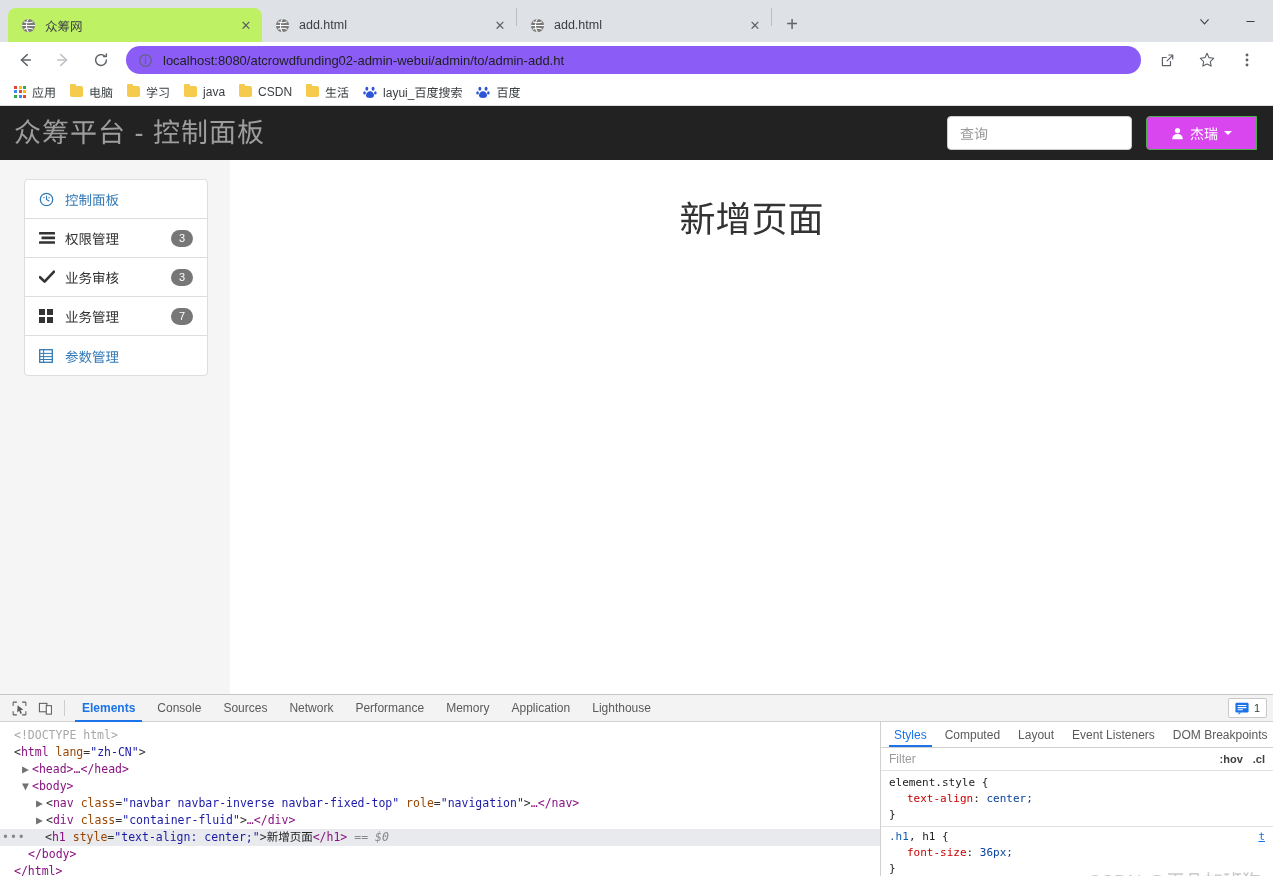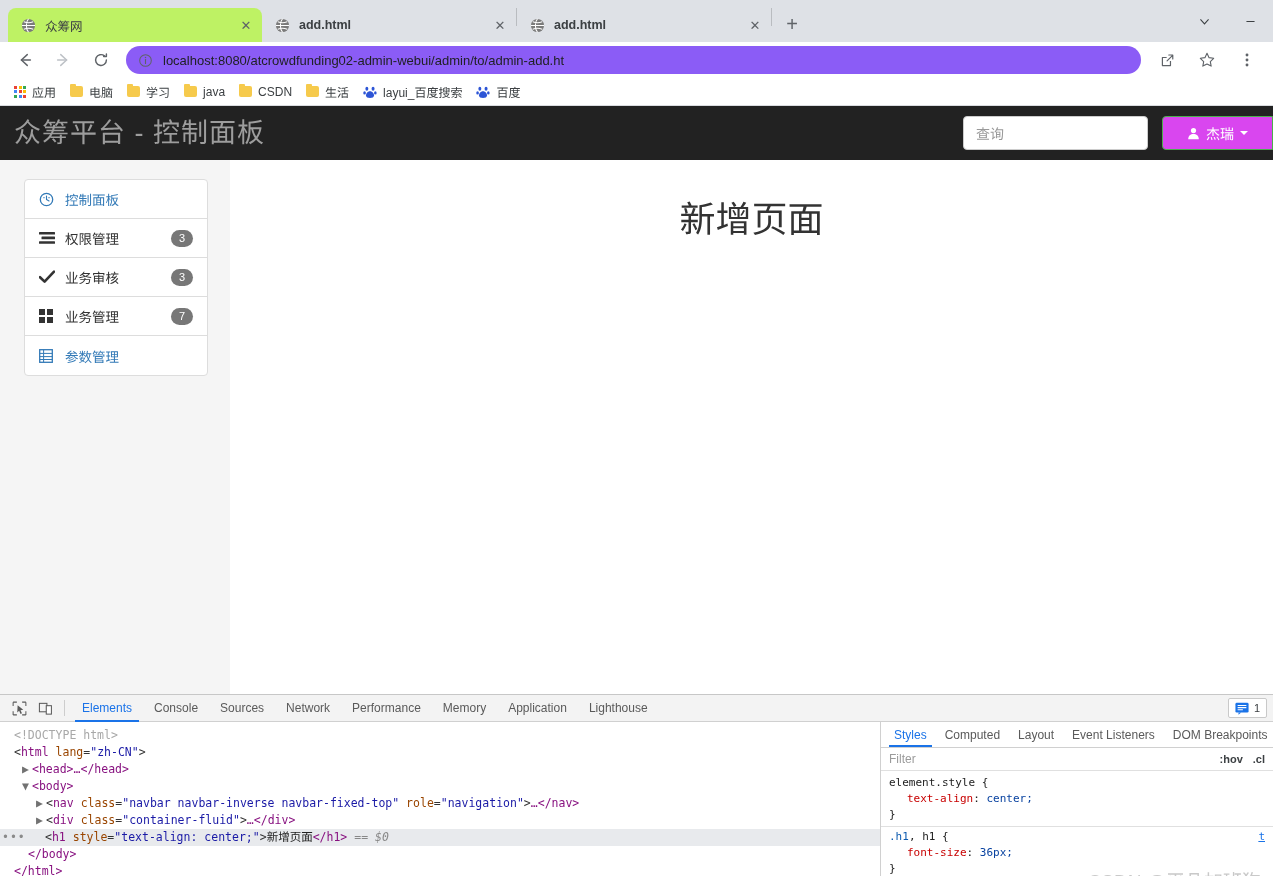--- a/index.html
+++ b/index.html
@@ -20,21 +20,21 @@
   }
   .tab {
     height: 34px; width: 254px;
     display: flex; align-items: center;
     padding: 0 8px 0 12px;
     font-size: 12.5px; color: #3c4043;
     border-radius: 8px 8px 0 0;
     position: relative;
   }
   .tab.active { background: #bef264; }
-  .tab.inactive { background: transparent; font-weight: bold; }
+  .tab.inactive { background: transparent; }
   .tab-sep {
     width: 1px; height: 18px; background: #b9bcc0;
     align-self: center; margin-bottom: 8px;
   }
   .tab-fav {
     width: 16px; height: 16px; margin-right: 9px; flex: none;
     display: flex; align-items: center; justify-content: center;
   }
   .tab-title {
     flex: 1; white-space: nowrap; overflow: hidden;
@@ -110,21 +110,21 @@
     height: 54px; background: #222;
     display: flex; align-items: center;
     padding: 0 14px;
     position: relative;
   }
   .brand {
     color: #9d9d9d; font-size: 27px; font-weight: normal;
     letter-spacing: 1px; line-height: 1;
   }
   .nav-right {
-    position: absolute; right: 0; top: 0; height: 54px;
+    position: absolute; right: 16px; top: 0; height: 54px;
     display: flex; align-items: center;
   }
   .searchbox {
     width: 185px; height: 34px;
     background: #fff; border: 1px solid #ccc; border-radius: 4px;
     padding: 0 12px; font-size: 14px; color: #999;
     display: flex; align-items: center;
     font-family: "Liberation Sans", sans-serif;
   }
   .userbtn {
@@ -182,21 +182,21 @@
     border-bottom: 1px solid #d0d0d0; background: #f3f3f3;
     padding-left: 6px; position: relative;
   }
   .dt-icobtn { width: 26px; height: 22px; display:flex; align-items:center; justify-content:center; color:#5a5a5a; }
   .dt-divider { width:1px; height:16px; background:#cdcdcd; margin: 0 6px; }
   .dt-tabs { display: flex; align-items: stretch; height: 27px; }
   .dt-tab {
     padding: 0 11px; display: flex; align-items: center;
     font-size: 12px; color: #5a5a5a; position: relative;
   }
-  .dt-tab.active { color: #1a73e8; }
+  .dt-tab.active { color: #1a73e8; font-weight: bold; }
   .dt-tab.active::after {
     content: ""; position: absolute; left: 4px; right: 4px; bottom: 0;
     height: 2px; background: #1a73e8;
   }
   .dt-issues {
     position: absolute; right: 6px; top: 3px;
     height: 20px; display: flex; align-items: center;
     border: 1px solid #c9c9c9; border-radius: 2px;
     padding: 0 6px; background: #fff; font-size: 11px; color: #3c4043;
   }

